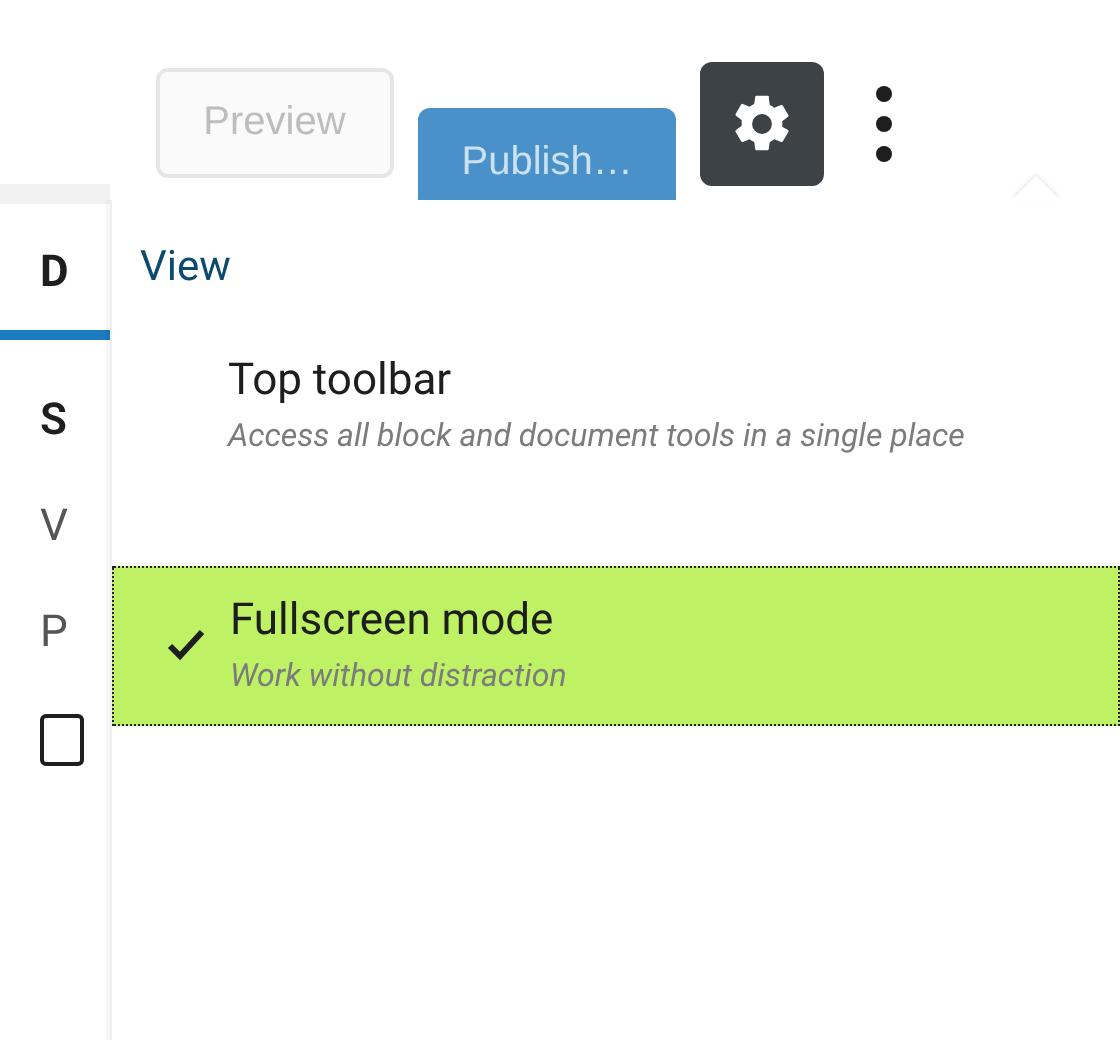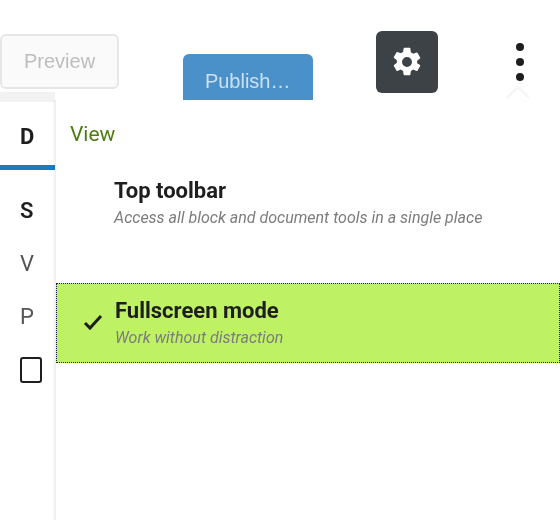--- a/index.html
+++ b/index.html
@@ -6,21 +6,21 @@
   body {
     font-family: -apple-system, BlinkMacSystemFont, "Segoe UI", Roboto, sans-serif;
     background: #fff;
     width: 560px;
     height: 522px;
     position: relative;
     overflow: hidden;
   }
   .toolbar {
     display: flex;
-    justify-content: space-between;
+    justify-content: center;
     align-items: center;
     gap: 12px;
     padding: 14px 22px 14px 0;
   }
   .preview-btn {
     border: 2px solid #e6e6e6;
     background: #fafafa;
     color: #bdbdbd;
     font-size: 20px;
     padding: 14px 22px;
@@ -104,21 +104,21 @@
     position: absolute;
     top: -12px;
     right: 30px;
     width: 0; height: 0;
     border-left: 12px solid transparent;
     border-right: 12px solid transparent;
     border-bottom: 12px solid #fff;
     filter: drop-shadow(0 -1px 1px rgba(0,0,0,0.1));
   }
   .section-label {
-    color: #4d7c0f;
+    color: #0c4a6e;
     font-size: 21px;
     padding: 22px 0 10px 14px;
   }
   .menu {
     padding-top: 8px;
   }
   .menu-item {
     display: flex;
     align-items: flex-start;
     padding: 14px 14px 14px 14px;
@@ -133,21 +133,21 @@
     flex-shrink: 0;
     display: flex;
     justify-content: center;
     padding-top: 12px;
   }
   .check-col svg { width: 24px; height: 24px; stroke: #1e1e1e; stroke-width: 3; fill: none; }
   .item-text { flex: 1; }
   .item-title {
     font-size: 22px;
     color: #1e1e1e;
-    font-weight: 700;
+    font-weight: 400;
     margin-bottom: 4px;
   }
   .item-desc {
     font-size: 16px;
     color: #7c7c7c;
     line-height: 1.35;
     font-style: italic;
   }
 </style>
 </head>

